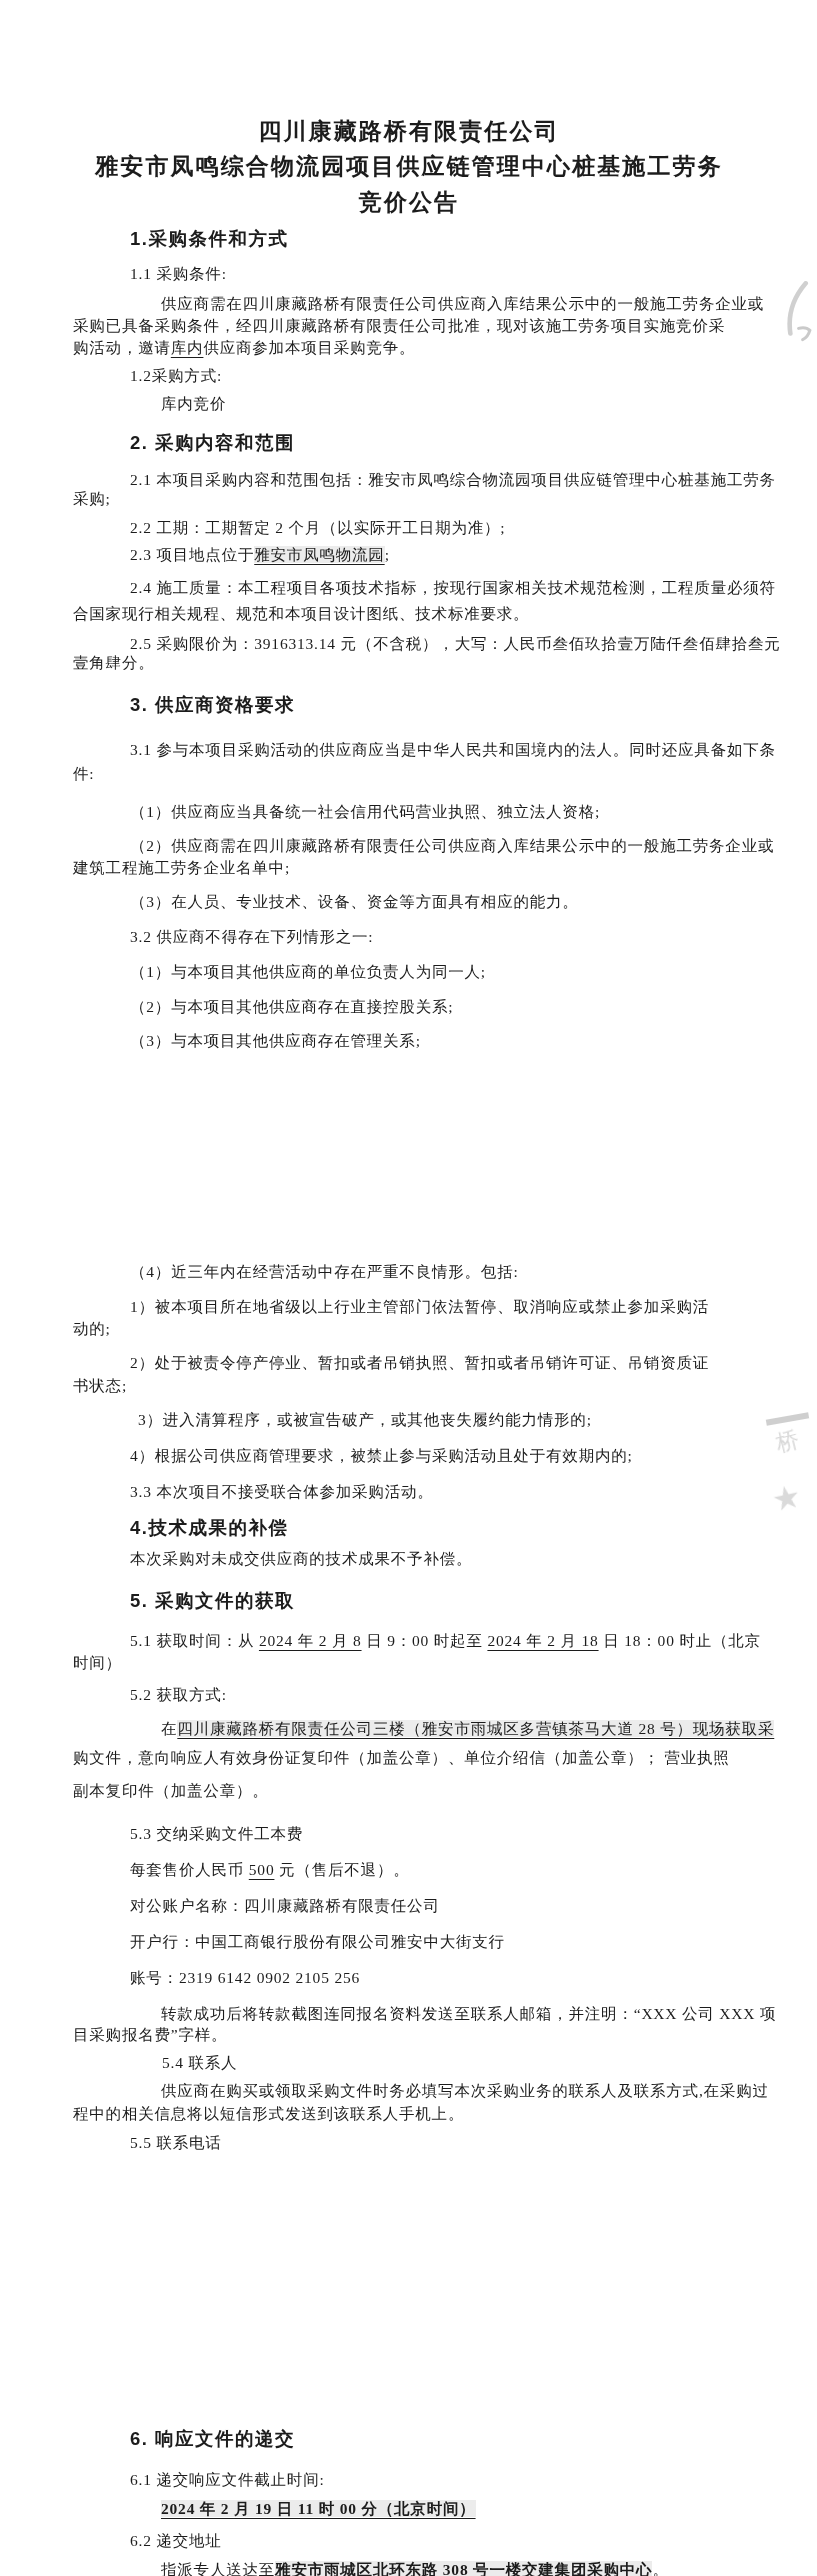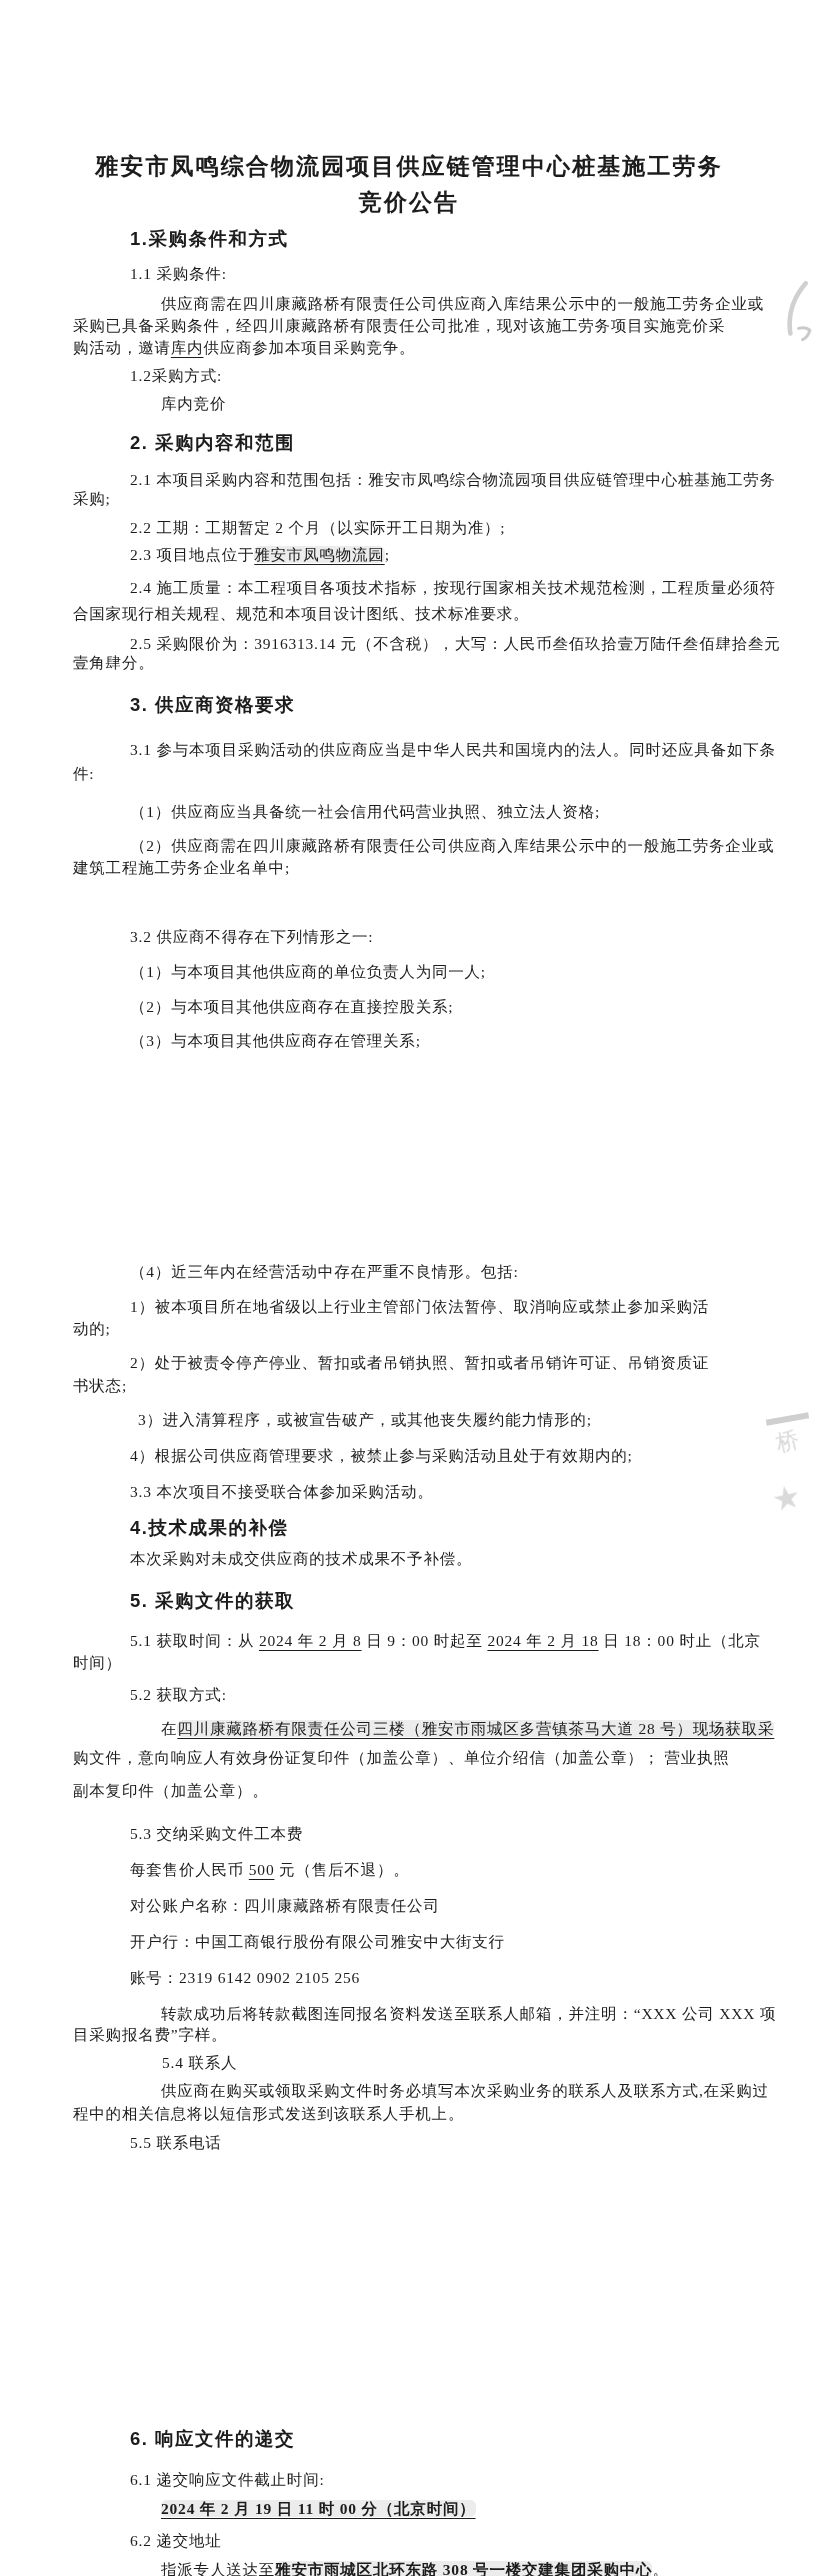--- a/index.html
+++ b/index.html
@@ -3,30 +3,31 @@
 <meta charset="utf-8">
 <style>
   html,body{margin:0;padding:0;background:#ffffff;}
   .page{position:relative;width:818px;height:3468px;background:#ffffff;overflow:hidden;
         font-family:"Liberation Serif","DejaVu Serif",serif;color:#1c1c1c;}
   .line{position:absolute;white-space:pre;font-size:15.5px;letter-spacing:0.8px;line-height:1.25;}
   .title{left:0;width:818px;text-align:center;font-family:"Liberation Sans","DejaVu Sans",sans-serif;
          font-weight:bold;font-size:23px;letter-spacing:2.1px;}
   .h{font-family:"Liberation Sans","DejaVu Sans",sans-serif;font-weight:bold;font-size:18.5px;letter-spacing:1.5px;}
   .u{text-decoration:underline;text-underline-offset:3.6px;text-decoration-thickness:1px;}
-  .hl{background:#ececec;border-radius:6px;}
+  .hl{background:#ececec;}
   .b{font-weight:600;}
   .seal{position:absolute;mix-blend-mode:multiply;}
   .ghost{position:absolute;color:#9f9f9f;font-family:"Liberation Serif","DejaVu Serif",serif;}
 </style>
 </head>
 <body>
 
 <div class="page">
 
+  <div class="line title" style="top:117px;">四川康藏路桥有限责任公司</div>
   <div class="line title" style="top:152px;">雅安市凤鸣综合物流园项目供应链管理中心桩基施工劳务</div>
   <div class="line title" style="top:188px;">竞价公告</div>
 
   <div class="line h" style="top:227px;left:130px;">1.采购条件和方式</div>
   <div class="line" style="top:264px;left:130px;">1.1 采购条件:</div>
   <div class="line" style="top:294px;left:161px;">供应商需在四川康藏路桥有限责任公司供应商入库结果公示中的一般施工劳务企业或</div>
   <div class="line" style="top:316px;left:73px;">采购已具备采购条件，经四川康藏路桥有限责任公司批准，现对该施工劳务项目实施竞价采</div>
   <div class="line" style="top:338px;left:73px;"><span>购活动，邀请</span><span class="u">库内</span><span>供应商参加本项目采购竞争。</span></div>
   <div class="line" style="top:366px;left:130px;">1.2采购方式:</div>
   <div class="line" style="top:394px;left:161px;">库内竞价</div>
@@ -40,20 +41,21 @@
   <div class="line" style="top:604px;left:73px;">合国家现行相关规程、规范和本项目设计图纸、技术标准要求。</div>
   <div class="line" style="top:634px;left:130px;">2.5 采购限价为：3916313.14 元（不含税），大写：人民币叁佰玖拾壹万陆仟叁佰肆拾叁元</div>
   <div class="line" style="top:653px;left:73px;">壹角肆分。</div>
 
   <div class="line h" style="top:693px;left:130px;">3. 供应商资格要求</div>
   <div class="line" style="top:740px;left:130px;">3.1 参与本项目采购活动的供应商应当是中华人民共和国境内的法人。同时还应具备如下条</div>
   <div class="line" style="top:764px;left:73px;">件:</div>
   <div class="line" style="top:802px;left:130px;">（1）供应商应当具备统一社会信用代码营业执照、独立法人资格;</div>
   <div class="line" style="top:836px;left:130px;">（2）供应商需在四川康藏路桥有限责任公司供应商入库结果公示中的一般施工劳务企业或</div>
   <div class="line" style="top:858px;left:73px;">建筑工程施工劳务企业名单中;</div>
+  <div class="line" style="top:892px;left:130px;">（3）在人员、专业技术、设备、资金等方面具有相应的能力。</div>
   <div class="line" style="top:927px;left:130px;">3.2 供应商不得存在下列情形之一:</div>
   <div class="line" style="top:962px;left:130px;">（1）与本项目其他供应商的单位负责人为同一人;</div>
   <div class="line" style="top:997px;left:130px;">（2）与本项目其他供应商存在直接控股关系;</div>
   <div class="line" style="top:1031px;left:130px;">（3）与本项目其他供应商存在管理关系;</div>
   <div class="line" style="top:1262px;left:130px;">（4）近三年内在经营活动中存在严重不良情形。包括:</div>
   <div class="line" style="top:1297px;left:130px;">1）被本项目所在地省级以上行业主管部门依法暂停、取消响应或禁止参加采购活</div>
   <div class="line" style="top:1319px;left:73px;">动的;</div>
   <div class="line" style="top:1353px;left:130px;">2）处于被责令停产停业、暂扣或者吊销执照、暂扣或者吊销许可证、吊销资质证</div>
   <div class="line" style="top:1376px;left:73px;">书状态;</div>
   <div class="line" style="top:1410px;left:138px;">3）进入清算程序，或被宣告破产，或其他丧失履约能力情形的;</div>

